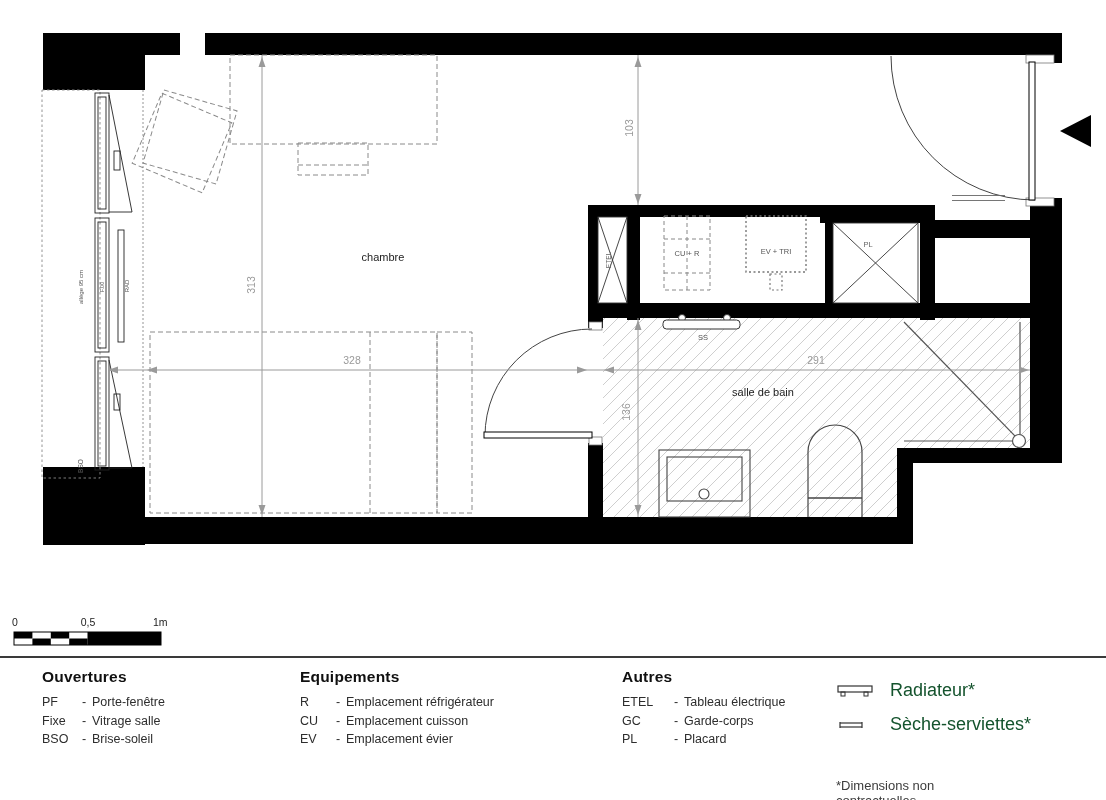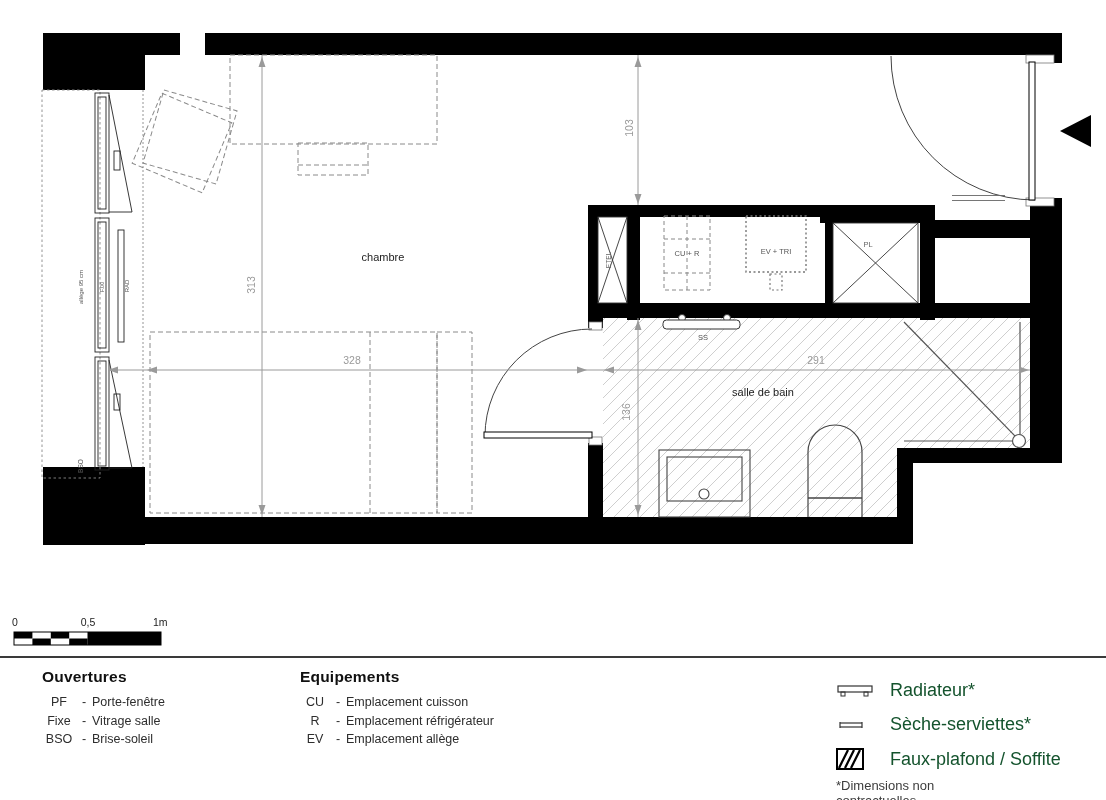--- a/index.html
+++ b/index.html
@@ -5,21 +5,21 @@
   html,body{margin:0;padding:0;background:#fff;}
   body{width:1106px;height:800px;position:relative;overflow:hidden;
        font-family:"Liberation Sans",sans-serif;color:#222;}
   svg{display:block;}
   svg text{font-family:"Liberation Sans",sans-serif;}
   .plan-wrap{position:absolute;left:0;top:0;width:1106px;height:660px;}
   .legend{position:absolute;left:0;top:658px;width:982px;height:142px;}
   .legend-col{position:absolute;top:10px;}
   .legend-title{font-size:15.5px;font-weight:700;color:#101010;margin-bottom:7px;letter-spacing:.2px;}
   .lrow{font-size:12.5px;line-height:18.6px;color:#2d2d2d;white-space:nowrap;}
-  .abbr{display:inline-block;text-align:center;}
+  .abbr{display:inline-block;}
   .c1 .abbr{width:34px;} .c2 .abbr{width:30px;} .c3 .abbr{width:46px;}
   .dash{display:inline-block;width:16px;text-align:center;}
   .symrow{display:flex;align-items:center;margin-bottom:13px;}
   .symbox{width:44px;display:flex;justify-content:flex-start;align-items:center;}
   .symlbl{font-size:18px;color:#14532d;margin-left:10px;white-space:nowrap;}
   .footnote{position:absolute;left:836px;top:120px;font-size:13px;color:#3c3c3c;}
 </style>
 </head>
 <body>
 
@@ -215,25 +215,31 @@
 
   <div class="legend-col c1" style="left:42px">
     <div class="legend-title">Ouvertures</div>
     <div class="lrow"><span class="abbr">PF</span><span class="dash">-</span><span class="lbl">Porte-fenêtre</span></div>
     <div class="lrow"><span class="abbr">Fixe</span><span class="dash">-</span><span class="lbl">Vitrage salle</span></div>
     <div class="lrow"><span class="abbr">BSO</span><span class="dash">-</span><span class="lbl">Brise-soleil</span></div>
   </div>
 
   <div class="legend-col c2" style="left:300px">
     <div class="legend-title">Equipements</div>
+    <div class="lrow"><span class="abbr">R</span><span class="dash">-</span><span class="lbl">Emplacement réfrigérateur</span></div>
     <div class="lrow"><span class="abbr">CU</span><span class="dash">-</span><span class="lbl">Emplacement cuisson</span></div>
-    <div class="lrow"><span class="abbr">R</span><span class="dash">-</span><span class="lbl">Emplacement réfrigérateur</span></div>
-    <div class="lrow"><span class="abbr">EV</span><span class="dash">-</span><span class="lbl">Emplacement allège</span></div>
-  </div>
-
+    <div class="lrow"><span class="abbr">EV</span><span class="dash">-</span><span class="lbl">Emplacement évier</span></div>
+  </div>
+
+  <div class="legend-col c3" style="left:622px">
+    <div class="legend-title">Autres</div>
+    <div class="lrow"><span class="abbr">ETEL</span><span class="dash">-</span><span class="lbl">Tableau électrique</span></div>
+    <div class="lrow"><span class="abbr">GC</span><span class="dash">-</span><span class="lbl">Garde-corps</span></div>
+    <div class="lrow"><span class="abbr">PL</span><span class="dash">-</span><span class="lbl">Placard</span></div>
+  </div>
 
   <div class="legend-col c4" style="left:836px;top:22px">
     <div class="symrow">
       <span class="symbox">
         <svg width="40" height="14" viewBox="0 0 40 14">
             <rect x="2" y="2" width="34" height="6" fill="none" stroke="#333" stroke-width="1.2"></rect>
             <rect x="5" y="8" width="4" height="4" fill="none" stroke="#333" stroke-width="1"></rect>
             <rect x="28" y="8" width="4" height="4" fill="none" stroke="#333" stroke-width="1"></rect>
           </svg>
       </span>
@@ -243,27 +249,16 @@
       <span class="symbox">
         <svg width="30" height="10" viewBox="0 0 30 10">
             <line x1="4" y1="3" x2="26" y2="3" stroke="#333" stroke-width="1.2"></line>
             <line x1="4" y1="7" x2="26" y2="7" stroke="#333" stroke-width="1.2"></line>
             <line x1="4" y1="2" x2="4" y2="8" stroke="#333" stroke-width="1.2"></line>
             <line x1="26" y1="2" x2="26" y2="8" stroke="#333" stroke-width="1.2"></line>
           </svg>
       </span>
       <span class="symlbl">Sèche-serviettes*</span>
     </div>
-    <div class="symrow">
-      <span class="symbox">
-        <svg width="28" height="22" viewBox="0 0 28 22">
-            <rect x="1" y="1" width="26" height="20" fill="none" stroke="#000" stroke-width="2"></rect>
-            <line x1="3" y1="20" x2="12" y2="2" stroke="#000" stroke-width="2.2"></line>
-            <line x1="9" y1="20" x2="18" y2="2" stroke="#000" stroke-width="2.2"></line>
-            <line x1="15" y1="20" x2="24" y2="2" stroke="#000" stroke-width="2.2"></line>
-          </svg>
-      </span>
-      <span class="symlbl">Faux-plafond / Soffite</span>
-    </div>
   </div>
 
   <div class="footnote">*Dimensions non contractuelles</div>
 </div>
 
 </body></html>

